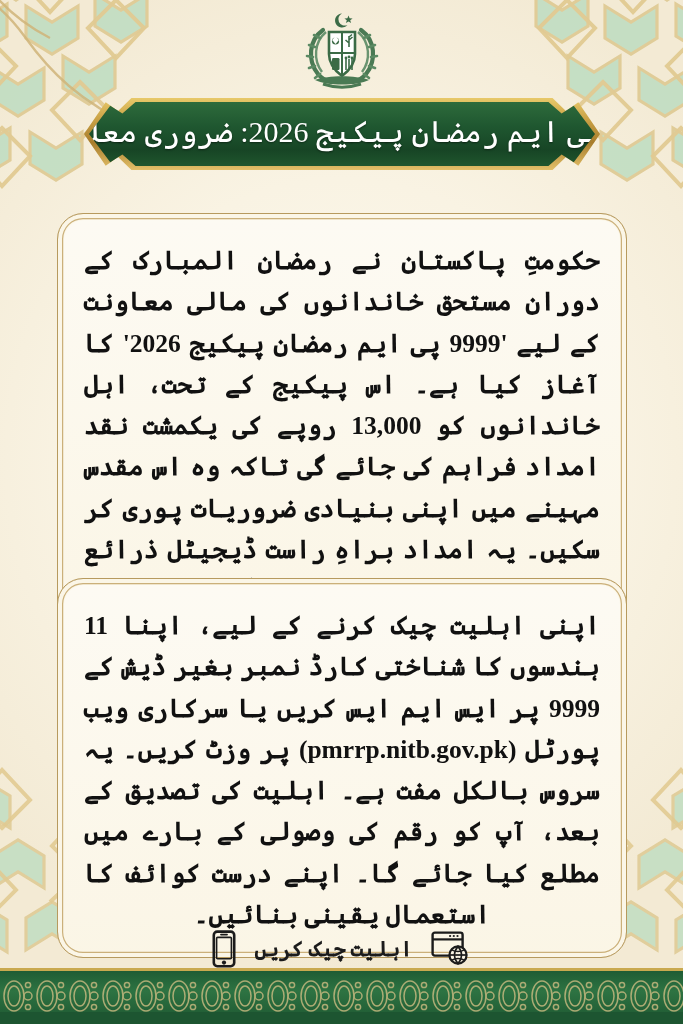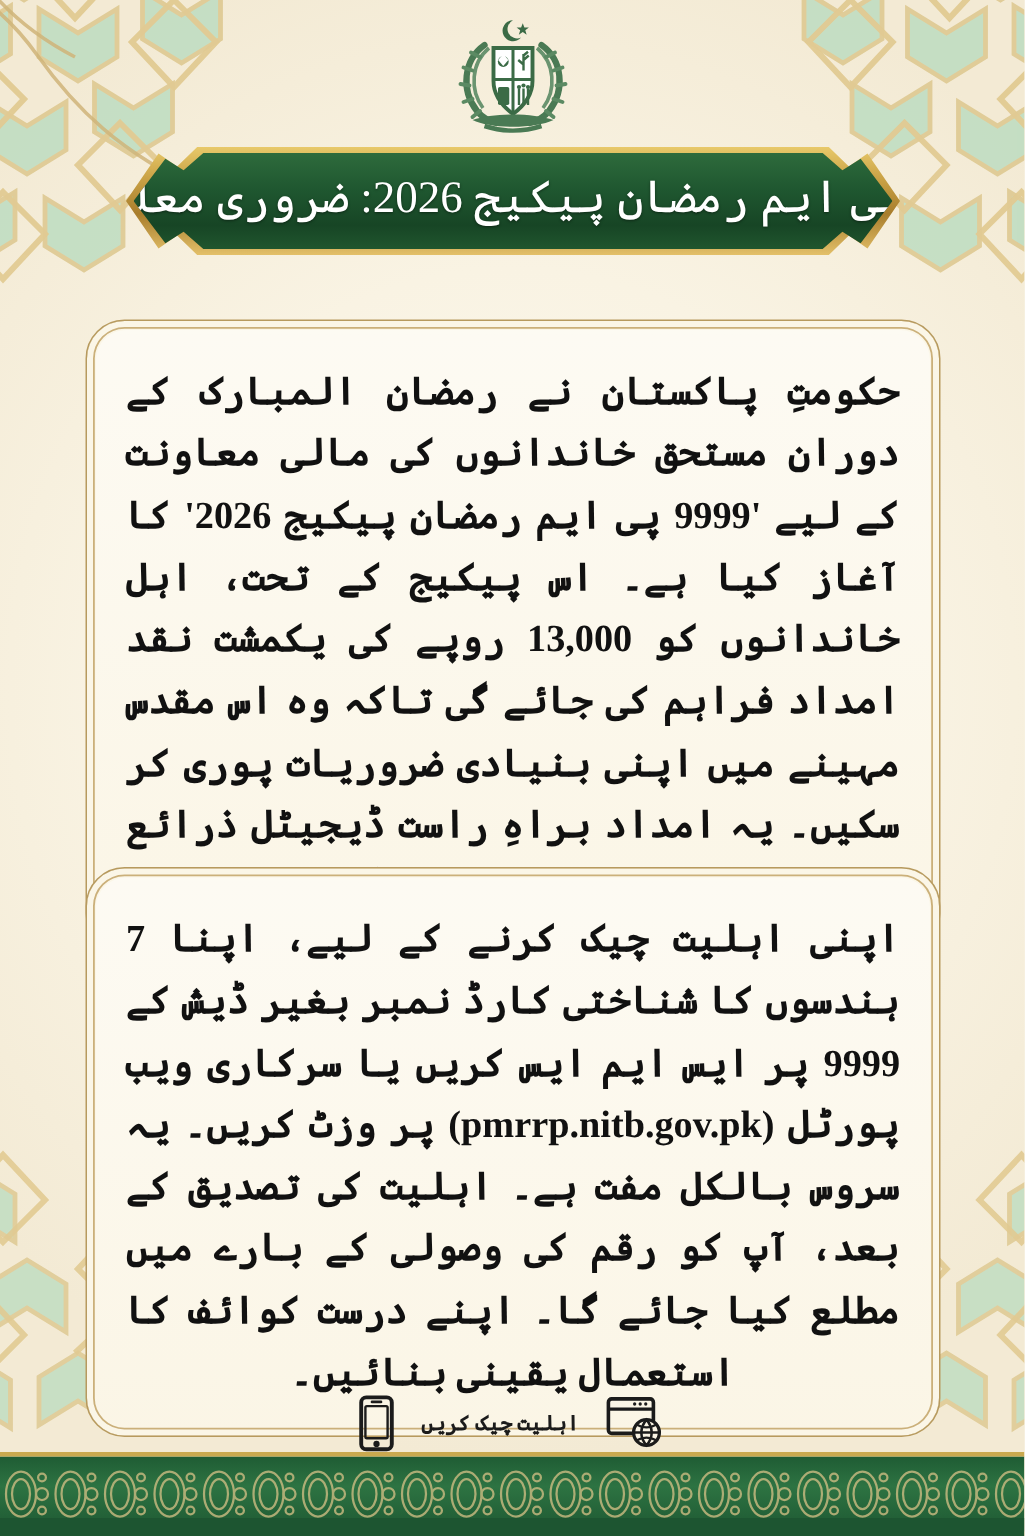--- a/index.html
+++ b/index.html
@@ -135,21 +135,21 @@
     bottom: 56px;
     left: 0; right: 0;
     display: flex;
     align-items: center;
     justify-content: center;
     gap: 18px;
     z-index: 6;
   }
   .action-label {
     color: #1b1b1b;
-    font-size: 14px;
+    font-size: 21px;
     font-weight: 700;
     font-family: "Liberation Serif","DejaVu Serif",serif;
     white-space: nowrap;
   }
   .action-icon { display: block; }
 
   
   .bottom-band {
     position: absolute;
     left: 0; right: 0; bottom: 0;
@@ -316,21 +316,21 @@
     <div class="banner-inner">
       <span class="banner-text">9999 پی ایم رمضان پیکیج 2026: ضروری معلومات</span>
     </div>
   </div>
 
   <div class="card card-1">
     <p class="card-body">حکومتِ پاکستان نے رمضان المبارک کے دوران مستحق خاندانوں کی مالی معاونت کے لیے '9999 پی ایم رمضان پیکیج 2026' کا آغاز کیا ہے۔ اس پیکیج کے تحت، اہل خاندانوں کو 13,000 روپے کی یکمشت نقد امداد فراہم کی جائے گی تاکہ وہ اس مقدس مہینے میں اپنی بنیادی ضروریات پوری کر سکیں۔ یہ امداد براہِ راست ڈیجیٹل ذرائع سے منتقل کی جائے گی۔</p>
   </div>
 
   <div class="card card-2">
-    <p class="card-body">اپنی اہلیت چیک کرنے کے لیے، اپنا 7 ہندسوں کا شناختی کارڈ نمبر بغیر ڈیش کے 9999 پر ایس ایم ایس کریں یا سرکاری ویب پورٹل (pmrrp.nitb.gov.pk) پر وزٹ کریں۔ یہ سروس بالکل مفت ہے۔ اہلیت کی تصدیق کے بعد، آپ کو رقم کی وصولی کے بارے میں مطلع کیا جائے گا۔ اپنے درست کوائف کا استعمال یقینی بنائیں۔</p>
+    <p class="card-body">اپنی اہلیت چیک کرنے کے لیے، اپنا 11 ہندسوں کا شناختی کارڈ نمبر بغیر ڈیش کے 9999 پر ایس ایم ایس کریں یا سرکاری ویب پورٹل (pmrrp.nitb.gov.pk) پر وزٹ کریں۔ یہ سروس بالکل مفت ہے۔ اہلیت کی تصدیق کے بعد، آپ کو رقم کی وصولی کے بارے میں مطلع کیا جائے گا۔ اپنے درست کوائف کا استعمال یقینی بنائیں۔</p>
   </div>
 
   <div class="action-row">
 
     <svg class="action-icon" width="40" height="36" viewBox="0 0 40 36" aria-hidden="true">
       <rect x="1.6" y="1.6" width="30" height="23" rx="2.2" fill="none" stroke="#1b1b1b" stroke-width="2.4"></rect>
       <path d="M1.6 8.4 h30" stroke="#1b1b1b" stroke-width="2.2"></path>
       <circle cx="26.5" cy="5" r="1.1" fill="#1b1b1b"></circle>
       <circle cx="22.8" cy="5" r="1.1" fill="#1b1b1b"></circle>
       <circle cx="19.1" cy="5" r="1.1" fill="#1b1b1b"></circle>

